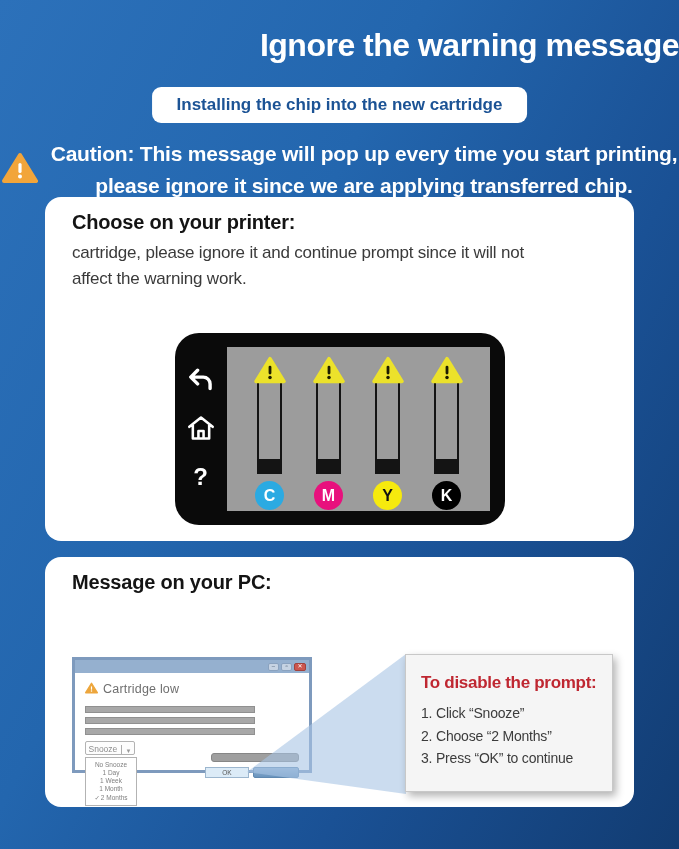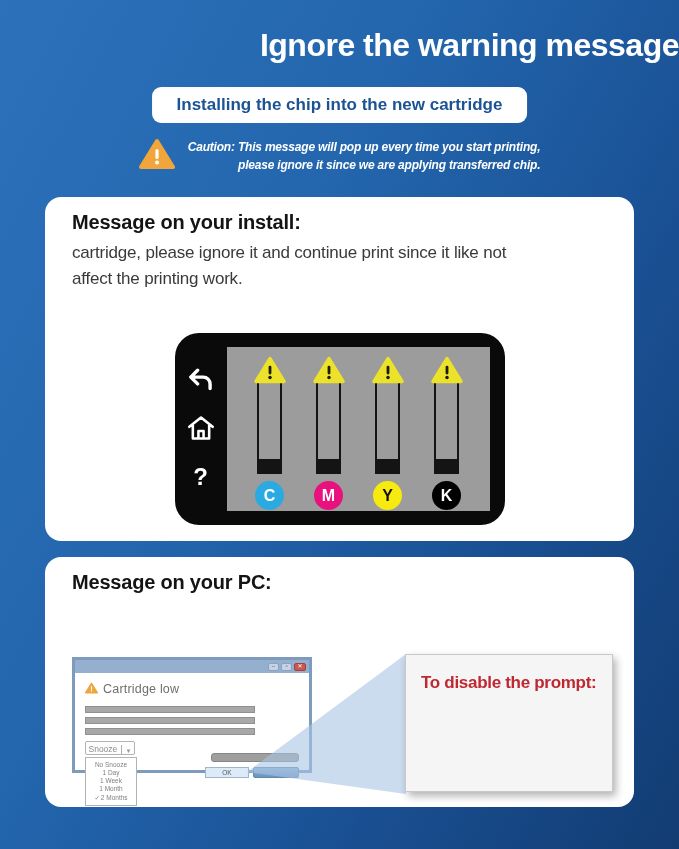--- a/index.html
+++ b/index.html
@@ -10,22 +10,22 @@
 
   .page-title { position:absolute; top:27px; left:0; width:100%; text-align:right;
                 color:#fff; font-size:32px; font-weight:bold; letter-spacing:-0.5px; }
 
   .subtitle-pill { position:absolute; top:87px; left:50%; transform:translateX(-50%);
                    background:#fff; border-radius:9px; padding:8px 25px;
                    color:#1c5395; font-size:17px; font-weight:bold; white-space:nowrap; }
 
   .caution { position:absolute; top:138px; left:0; width:100%;
              display:flex; justify-content:center; align-items:center; gap:13px; }
-  .caution-text { color:#fff; font-size:12px; font-weight:bold; text-align:right;
-                  line-height:1.5; letter-spacing:-0.2px;font-style:italic; }
+  .caution-text { color:#fff; font-size:21px; font-weight:bold; text-align:center;
+                  line-height:1.5; letter-spacing:-0.2px; }
 
   .card { position:absolute; left:45px; width:589px; background:#fff; border-radius:16px;
           padding:14px 27px; }
   .card1 { top:197px; height:344px; }
   .card2 { top:557px; height:250px; }
   .card h2 { font-size:20px; font-weight:bold; color:#141414; letter-spacing:-0.2px; }
   .card .body { margin-top:6px; font-size:17px; color:#3a3a3a; line-height:1.5;
                 letter-spacing:-0.2px; }
 
   
@@ -112,24 +112,24 @@
         <circle cx="18" cy="24.5" r="2" fill="#fff"></circle>
       </svg>
     </span>
     <div class="caution-text">
       <div>Caution: This message will pop up every time you start printing,</div>
       <div>please ignore it since we are applying transferred chip.</div>
     </div>
   </div>
 
   <div class="card card1">
-    <h2>Message on your install:</h2>
+    <h2>Choose on your printer:</h2>
     <div class="body">
-      <div>cartridge, please ignore it and continue print since it like not</div>
-      <div>affect the printing work.</div>
+      <div>cartridge, please ignore it and continue prompt since it will not</div>
+      <div>affect the warning work.</div>
     </div>
 
     <div class="panel">
       <div class="panel-nav">
         <span>
           <svg width="28" height="25" viewBox="0 0 24 22">
             <path d="M9 2 L3 8 L9 14 M3 8 h11 a6 6 0 0 1 6 6 v4" fill="none" stroke="#fff" stroke-width="3" stroke-linecap="round" stroke-linejoin="round"></path>
           </svg>
         </span>
         <span>
@@ -245,18 +245,23 @@
           </div>
         </div>
       </div>
 
       <svg class="beam" width="542" height="141" viewBox="0 0 542 141">
         <polygon points="175,118 334,0 334,140" fill="#a9c4e4" fill-opacity="0.6"></polygon>
       </svg>
 
       <div class="callout">
         <h3>To disable the prompt:</h3>
+        <div class="steps">
+          <div>1. Click “Snooze”</div>
+          <div>2. Choose “2 Months”</div>
+          <div>3. Press “OK” to continue</div>
+        </div>
       </div>
 
     </div>
   </div>
 
 </div>
 
 </body></html>

